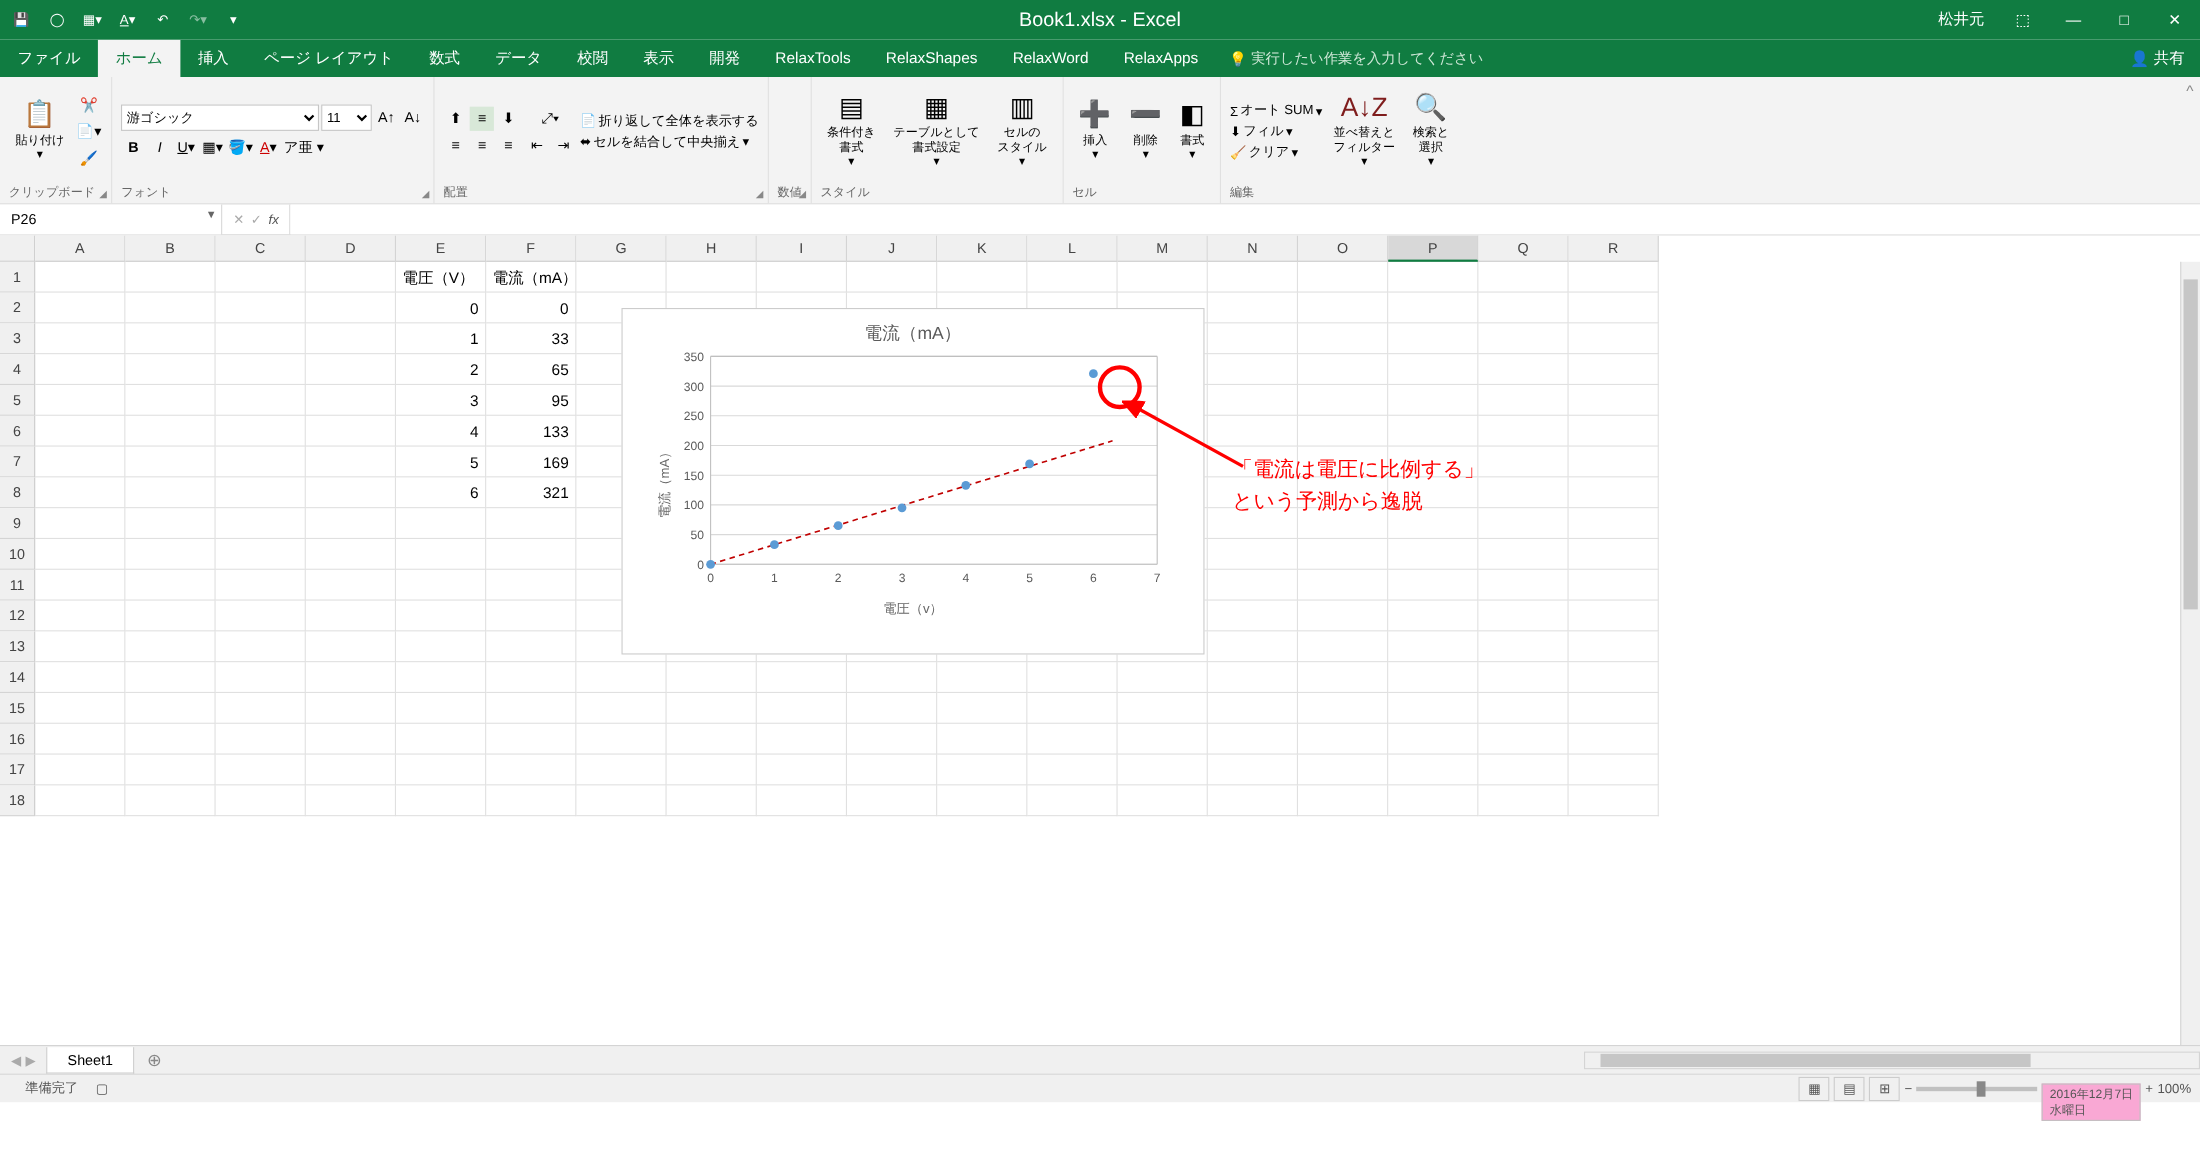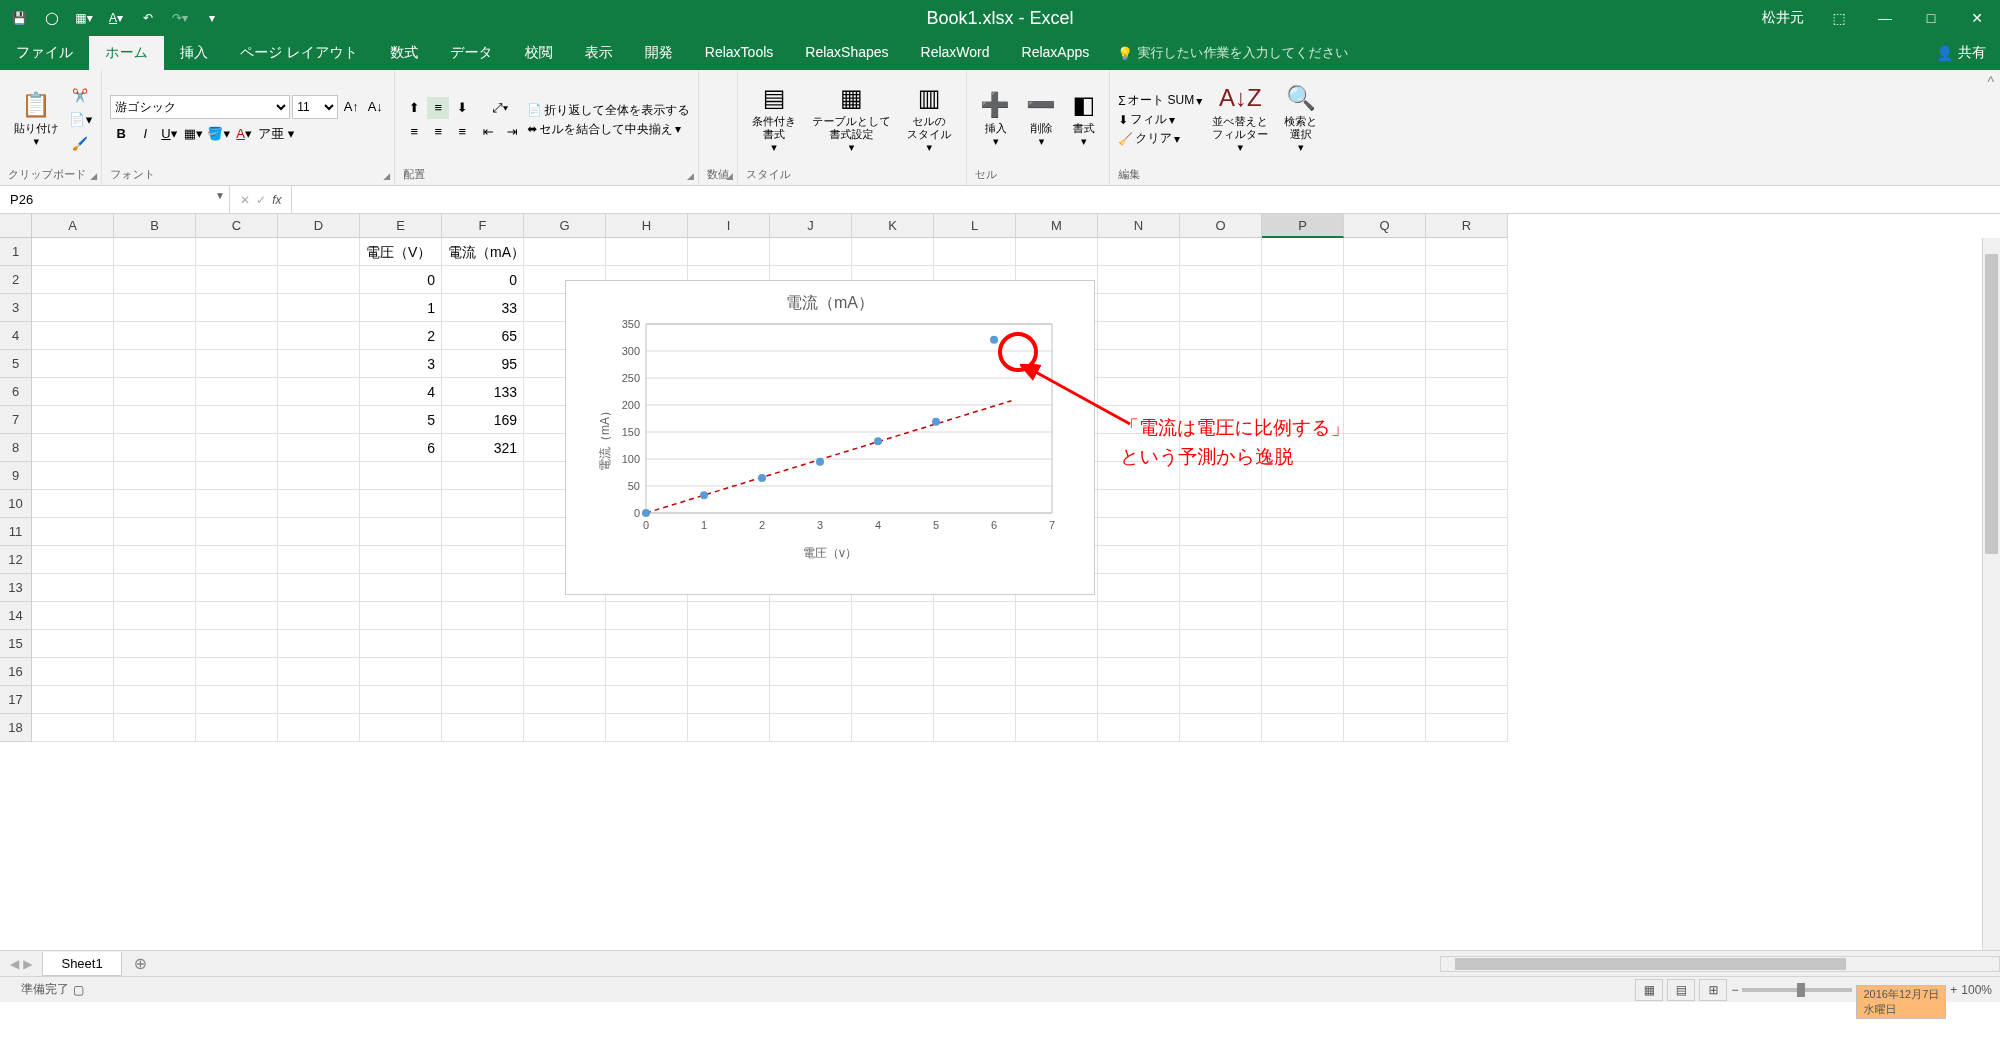--- a/index.html
+++ b/index.html
@@ -32,21 +32,21 @@
   .ribbon .col { display: flex; flex-direction: column; gap: 2px; justify-content: center; }
   .ribbon .row { display: flex; gap: 2px; align-items: center; }
   .ribbon .smallbtn { min-width: 22px; height: 22px; display: flex; align-items: center; justify-content: center; font-size: 13px; border: 1px solid transparent; }
   .ribbon select.combo { height: 24px; font-size: 12px; border: 1px solid #c6c6c6; background: #fff; }
   .ribbon .font-name { width: 180px; }
   .ribbon .font-size { width: 46px; }
   .ribbon .num-format { width: 130px; }
 
   
   .formulabar { height: 28px; border-bottom: 1px solid #d4d4d4; display: flex; align-items: center; background: #fff; }
-  .formulabar .namebox { width: 230px; height: 100%; border-right: 1px solid #d4d4d4; position: relative; }
+  .formulabar .namebox { width: 202px; height: 100%; border-right: 1px solid #d4d4d4; position: relative; }
   .formulabar .namebox input { width: 100%; height: 100%; border: none; padding: 0 22px 0 10px; font-size: 13px; outline: none; }
   .formulabar .namebox .dd { position: absolute; right: 4px; top: 4px; font-size: 10px; color: #666; }
   .formulabar .fx-btns { display: flex; align-items: center; gap: 6px; padding: 0 10px; border-right: 1px solid #d4d4d4; height: 100%; color: #aaa; }
   .formulabar .fx-btns .fx { font-style: italic; color: #555; }
   .formulabar .formula-input { flex: 1; height: 100%; border: none; padding: 0 8px; outline: none; }
 
   
   .grid-area { position: relative; height: 736px; overflow: hidden; }
   .grid-area .select-all { position: absolute; top: 0; left: 0; width: 32px; height: 24px; background: #f0f0f0; border-right: 1px solid #ccc; border-bottom: 1px solid #ccc; }
   .col-headers { position: absolute; top: 0; left: 32px; right: 18px; height: 24px; display: flex; }
@@ -75,26 +75,26 @@
   
   .sheet-tabs { height: 26px; background: #f0f0f0; border-top: 1px solid #d4d4d4; display: flex; align-items: center; }
   .sheet-tabs .nav { display: flex; gap: 4px; padding: 0 10px; color: #aaa; }
   .sheet-tabs .tab { background: #fff; border: 1px solid #ccc; border-top: none; padding: 4px 18px; font-size: 13px; }
   .sheet-tabs .add { padding: 0 12px; font-size: 16px; color: #888; }
   .sheet-tabs .hscroll { flex: 1; max-width: 560px; margin-left: auto; height: 16px; background: #f0f0f0; border: 1px solid #d4d4d4; position: relative; }
   .sheet-tabs .hscroll .thumb { position: absolute; left: 14px; top: 1px; bottom: 1px; width: 70%; background: #c6c6c6; }
 
   
   .statusbar { height: 26px; background: #f0f0f0; border-top: 1px solid #d4d4d4; display: flex; align-items: center; font-size: 12px; color: #555; }
-  .statusbar .left { padding: 0 21px; display: flex; gap: 4px; align-items: center; }
+  .statusbar .left { padding: 0 7px; display: flex; gap: 16px; align-items: center; margin-left: 16px; }
   .statusbar .right { margin-left: auto; display: flex; align-items: center; gap: 4px; padding: 0 8px; }
   .statusbar .viewbtn { width: 28px; height: 22px; border: 1px solid #ccc; display: flex; align-items: center; justify-content: center; }
   .statusbar .zoom-slider { width: 110px; height: 4px; background: #c0c0c0; position: relative; }
   .statusbar .zoom-slider .zthumb { position: absolute; left: 50%; top: -5px; width: 8px; height: 14px; background: #888; }
-  .statusbar .date-tip { border: 1px solid #c0c0c0; background: #fdba74; padding: 1px 6px; font-size: 11px; margin-top: 24px; }
+  .statusbar .date-tip { border: 1px solid #c0c0c0; background: #f9a8d4; padding: 1px 6px; font-size: 11px; margin-top: 24px; }
 
   svg line.grid { stroke: #d9d9d9; stroke-width: 1; }
   svg line.axis { stroke: #bfbfbf; stroke-width: 1; }
   svg line.trend { stroke: #c00000; stroke-width: 1.5; stroke-dasharray: 5 4; }
   svg circle.pt { fill: #5b9bd5; }
   svg text.tick { font-size: 11px; fill: #595959; }
 </style>
 </head>
 <body>
 

